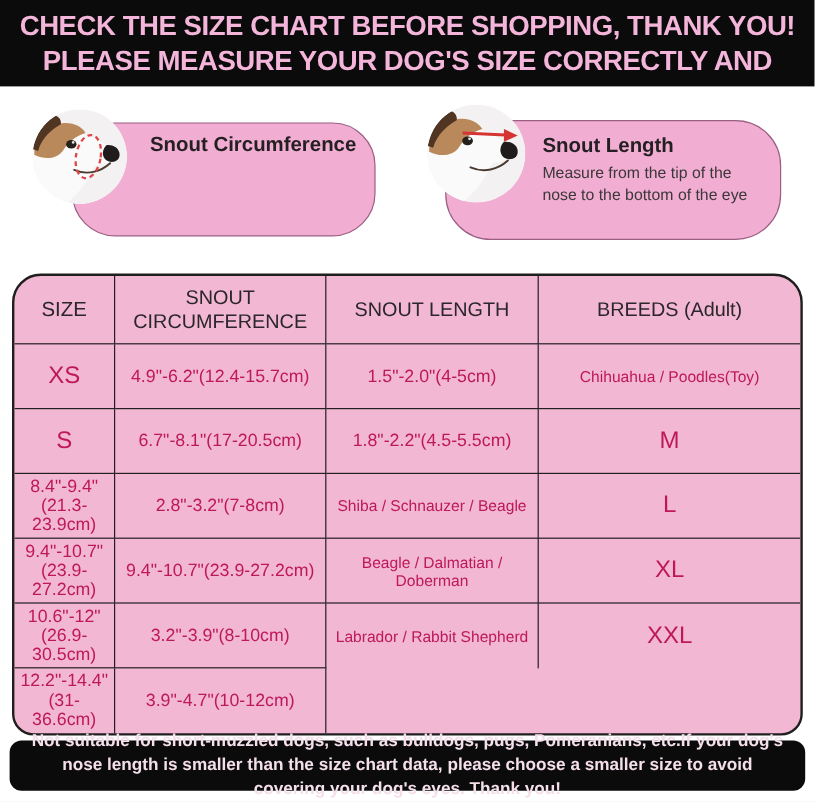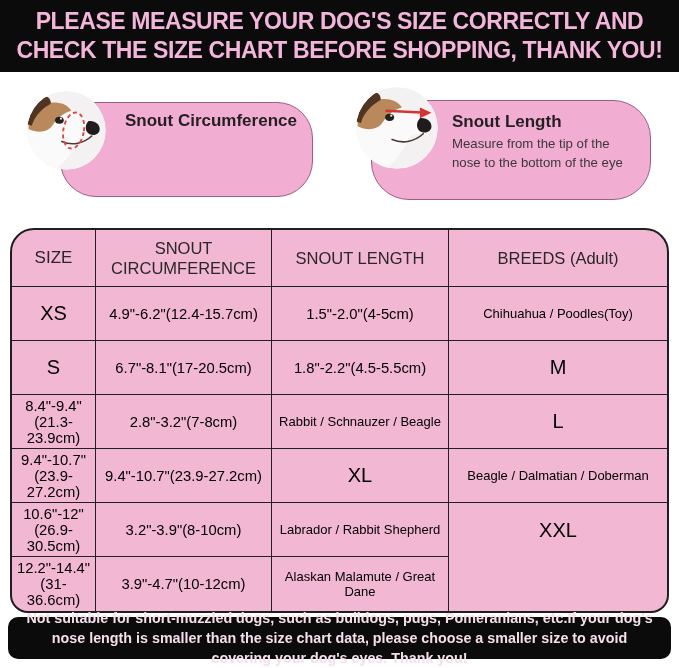--- a/index.html
+++ b/index.html
@@ -34,21 +34,21 @@
   .size-table{
     position:absolute;left:10px;top:228px;width:659px;box-sizing:border-box;
     background:#f2b7d2;border:2px solid #1f1f1f;
     border-radius:24px 24px 18px 18px;overflow:hidden;
     display:grid;grid-template-columns:84px 176px 177px 1fr;
     grid-template-rows:57px;grid-auto-rows:54px;
   }
   .cell{
     display:flex;align-items:center;justify-content:center;text-align:center;
     border-right:1.5px solid #232023;border-bottom:1.5px solid #232023;
-    color:#000000;padding:2px 4px;box-sizing:border-box;
+    color:#be185d;padding:2px 4px;box-sizing:border-box;
   }
   .cell:nth-child(4n){border-right:none;}
   .cell:nth-last-child(-n+4){border-bottom:none;}
   .head-cell{font-size:16.5px;line-height:20px;color:#2a262a;}
   .size-cell{font-size:20px;}
   .val-cell{font-size:14.8px;}
   .breed-cell{font-size:13px;}
   
   .footer-note{
     position:absolute;left:8px;top:617px;width:663px;height:42px;box-sizing:border-box;
@@ -57,22 +57,22 @@
     padding:20px 14px;
   }
   .footer-text{color:#f4dfeb;font-size:14.3px;font-weight:bold;line-height:20px;}
 </style>
 </head>
 <body>
 
 <div class="page">
 
   <div class="banner">
+    <div class="banner-line">CHECK THE SIZE CHART BEFORE SHOPPING, THANK YOU!</div>
     <div class="banner-line">PLEASE MEASURE YOUR DOG'S SIZE CORRECTLY AND</div>
-    <div class="banner-line">CHECK THE SIZE CHART BEFORE SHOPPING, THANK YOU!</div>
   </div>
 
   <div class="pill pill-left">
     <p class="card-title">Snout Circumference</p>
   </div>
   <div class="photo-circle photo-left">
     <svg viewBox="0 0 100 100">
       <defs>
           <clipPath id="dogclip1">
             <circle cx="50" cy="50" r="50"></circle>
@@ -129,32 +129,31 @@
   <div class="cell size-cell">XS</div>
       <div class="cell val-cell">4.9"-6.2"(12.4-15.7cm)</div>
       <div class="cell val-cell">1.5"-2.0"(4-5cm)</div>
       <div class="cell breed-cell">Chihuahua / Poodles(Toy)</div>
       <div class="cell size-cell">S</div>
       <div class="cell val-cell">6.7"-8.1"(17-20.5cm)</div>
       <div class="cell val-cell">1.8"-2.2"(4.5-5.5cm)</div>
       <div class="cell size-cell">M</div>
       <div class="cell val-cell">8.4"-9.4"(21.3-23.9cm)</div>
       <div class="cell val-cell">2.8"-3.2"(7-8cm)</div>
-      <div class="cell breed-cell">Rabbit / Schnauzer / Beagle</div>
+      <div class="cell breed-cell">Shiba / Schnauzer / Beagle</div>
       <div class="cell size-cell">L</div>
       <div class="cell val-cell">9.4"-10.7"(23.9-27.2cm)</div>
       <div class="cell val-cell">9.4"-10.7"(23.9-27.2cm)</div>
+      <div class="cell breed-cell">Beagle / Dalmatian / Doberman</div>
       <div class="cell size-cell">XL</div>
-      <div class="cell breed-cell">Beagle / Dalmatian / Doberman</div>
       <div class="cell val-cell">10.6"-12"(26.9-30.5cm)</div>
       <div class="cell val-cell">3.2"-3.9"(8-10cm)</div>
       <div class="cell breed-cell">Labrador / Rabbit Shepherd</div>
       <div class="cell size-cell">XXL</div>
       <div class="cell val-cell">12.2"-14.4"(31-36.6cm)</div>
       <div class="cell val-cell">3.9"-4.7"(10-12cm)</div>
-      <div class="cell breed-cell">Alaskan Malamute / Great Dane</div>
     </div>
 
   <div class="footer-note">
     <div class="footer-text">Not suitable for short-muzzled dogs, such as bulldogs, pugs, Pomeranians, etc.If your dog's nose length is smaller than the size chart data, please choose a smaller size to avoid covering your dog's eyes. Thank you!</div>
   </div>
 
 </div>
 
 </body></html>

